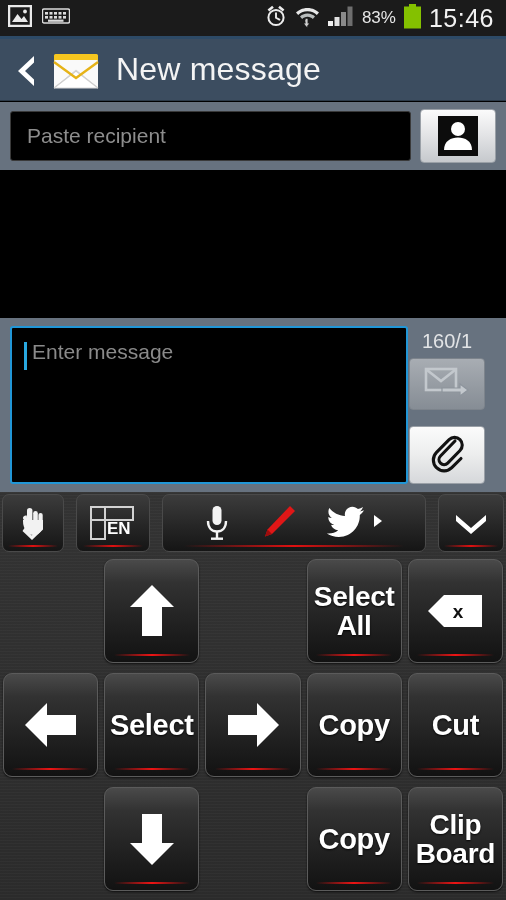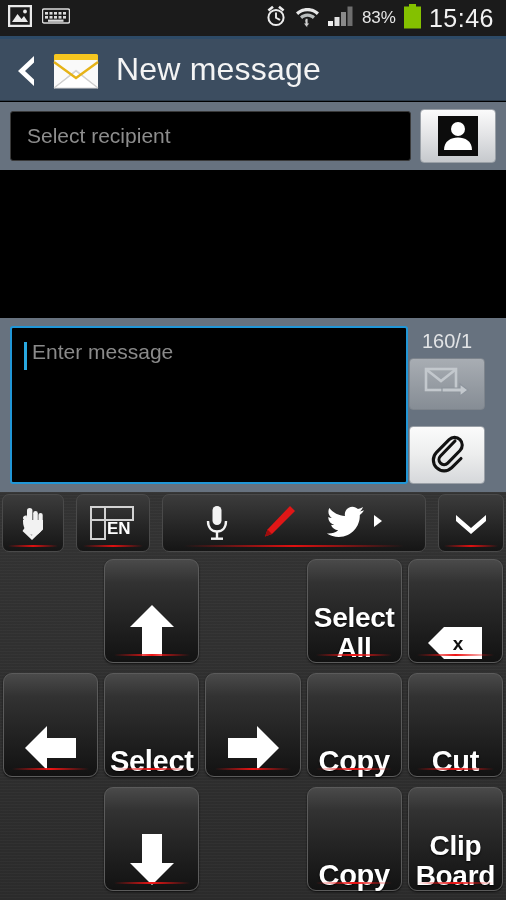--- a/index.html
+++ b/index.html
@@ -126,21 +126,21 @@
 
   .kb-rows { position:relative; padding:0; }
   .kb-row { display:flex; height:114px; }
   .kcell { width:101.2px; height:114px; padding:3px 3px; }
   .kcell.empty { }
   .key {
     width:100%; height:104px; border-radius:9px;
     background:linear-gradient(to bottom,#4a4a4a 0%,#323232 22%,#1d1d1d 72%,#121212 100%);
     border:1px solid #5b5b5b;
     position:relative;
-    display:flex; align-items:flex-end; justify-content:center;
+    display:flex; align-items:center; justify-content:center;
     cursor:pointer;
     box-shadow:0 1px 2px rgba(0,0,0,0.7);
   }
   .key::after {
     content:""; position:absolute; left:9%; right:9%; bottom:6px; height:2px;
     background:linear-gradient(to right,rgba(210,0,0,0) 0%,#ee1414 50%,rgba(210,0,0,0) 100%);
     border-radius:2px;
   }
   .key-label {
     color:#fff; font-size:29px; font-weight:bold; text-align:center;
@@ -234,21 +234,21 @@
         <path d="M4 38 L26 20 L48 38 Z" fill="#ffffff" stroke="#d9d9d9" stroke-width="1"></path>
         <path d="M4 38 L26 21 L48 38" fill="none" stroke="#cfcfcf" stroke-width="1.2"></path>
         <path d="M4 12 L26 28 L48 12" fill="none" stroke="#e6b317" stroke-width="2.4"></path>
       </svg>
     </span>
     <span class="title-text">New message</span>
   </div>
 
   <div class="recip-panel">
     <div class="recip-field">
-      <span class="ph">Select recipient</span>
+      <span class="ph">Paste recipient</span>
     </div>
     <div class="contact-btn">
       <span class="contact-sq">
         <svg width="40" height="40" viewBox="0 0 40 40">
             <circle cx="20" cy="13" r="7" fill="#ffffff"></circle>
             <path d="M6 34 C6 25 13 21.5 20 21.5 C27 21.5 34 25 34 34 Z" fill="#ffffff"></path>
           </svg>
       </span>
     </div>
   </div>

